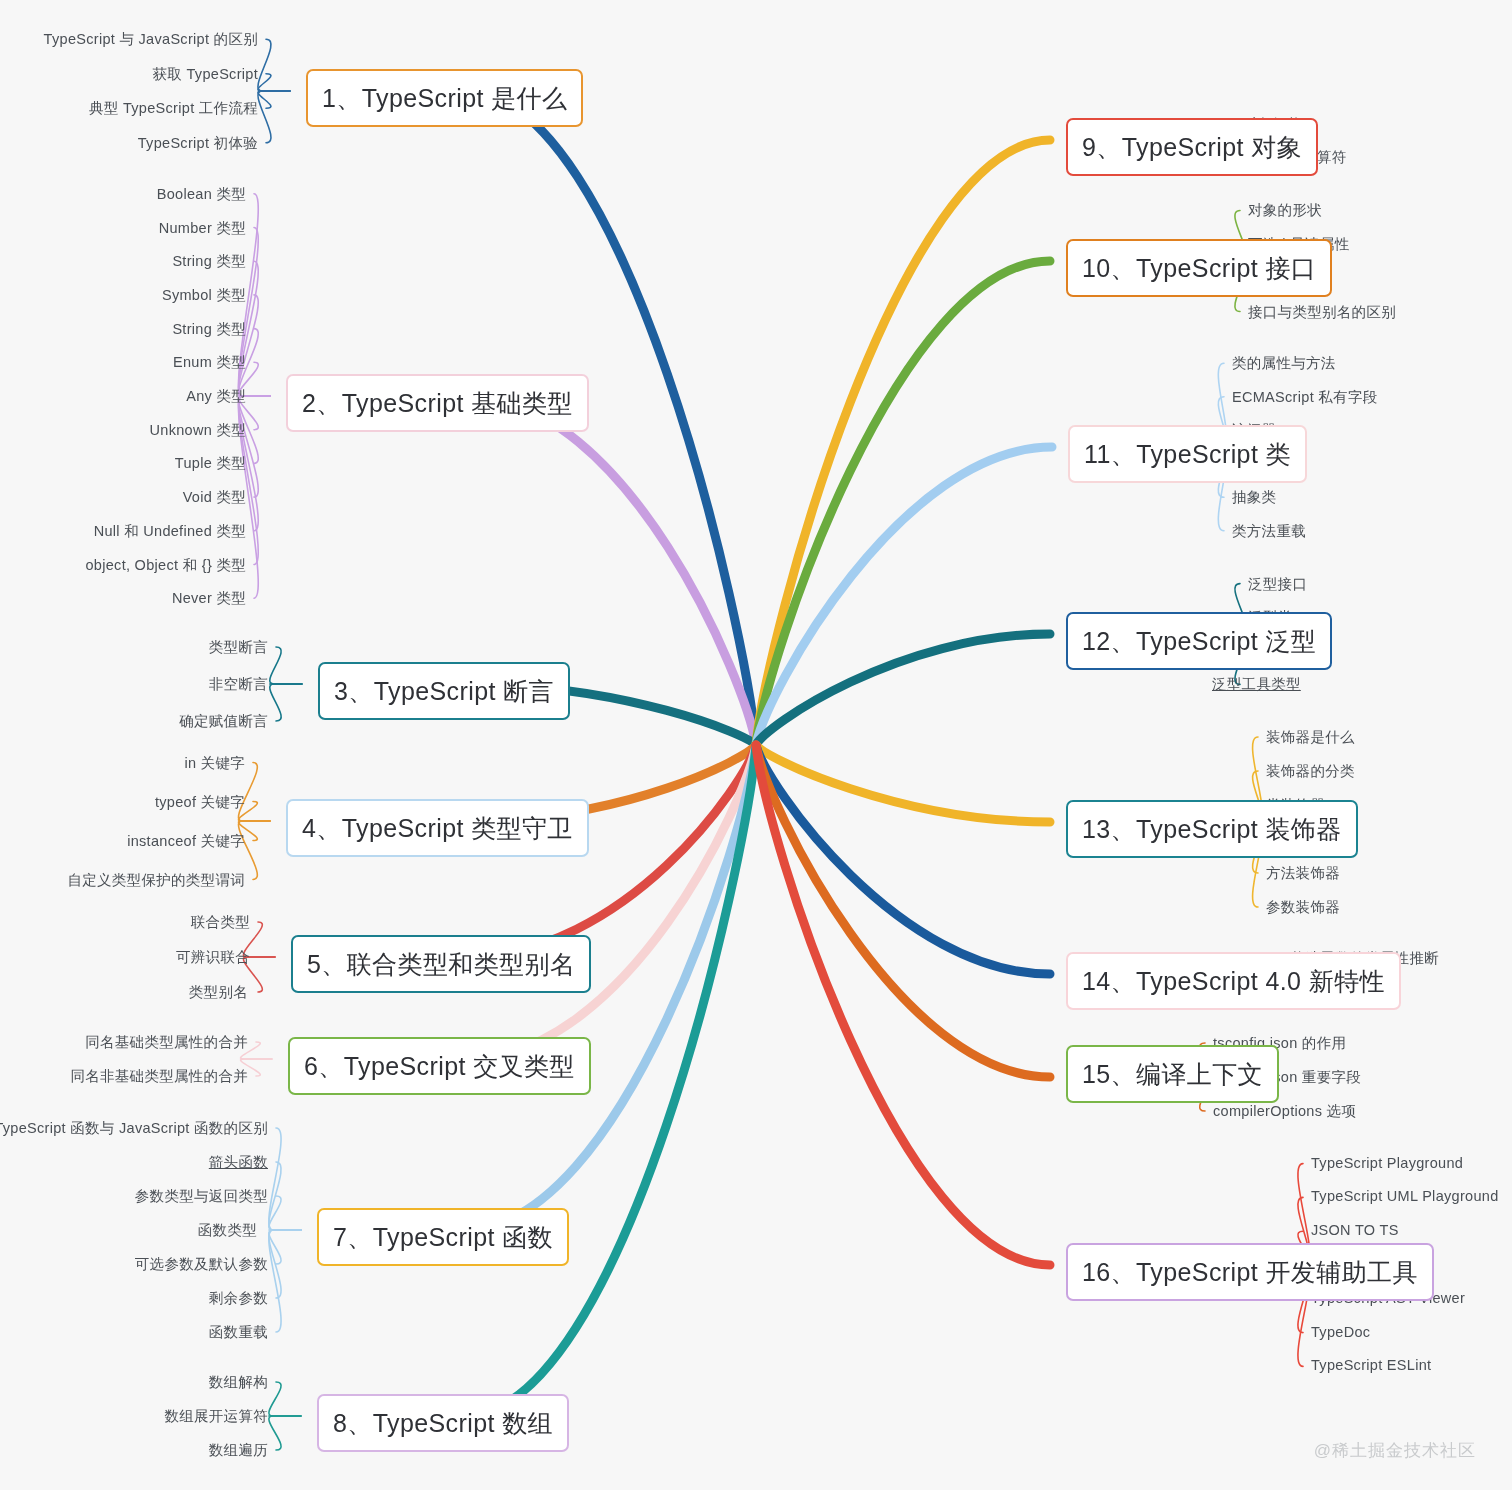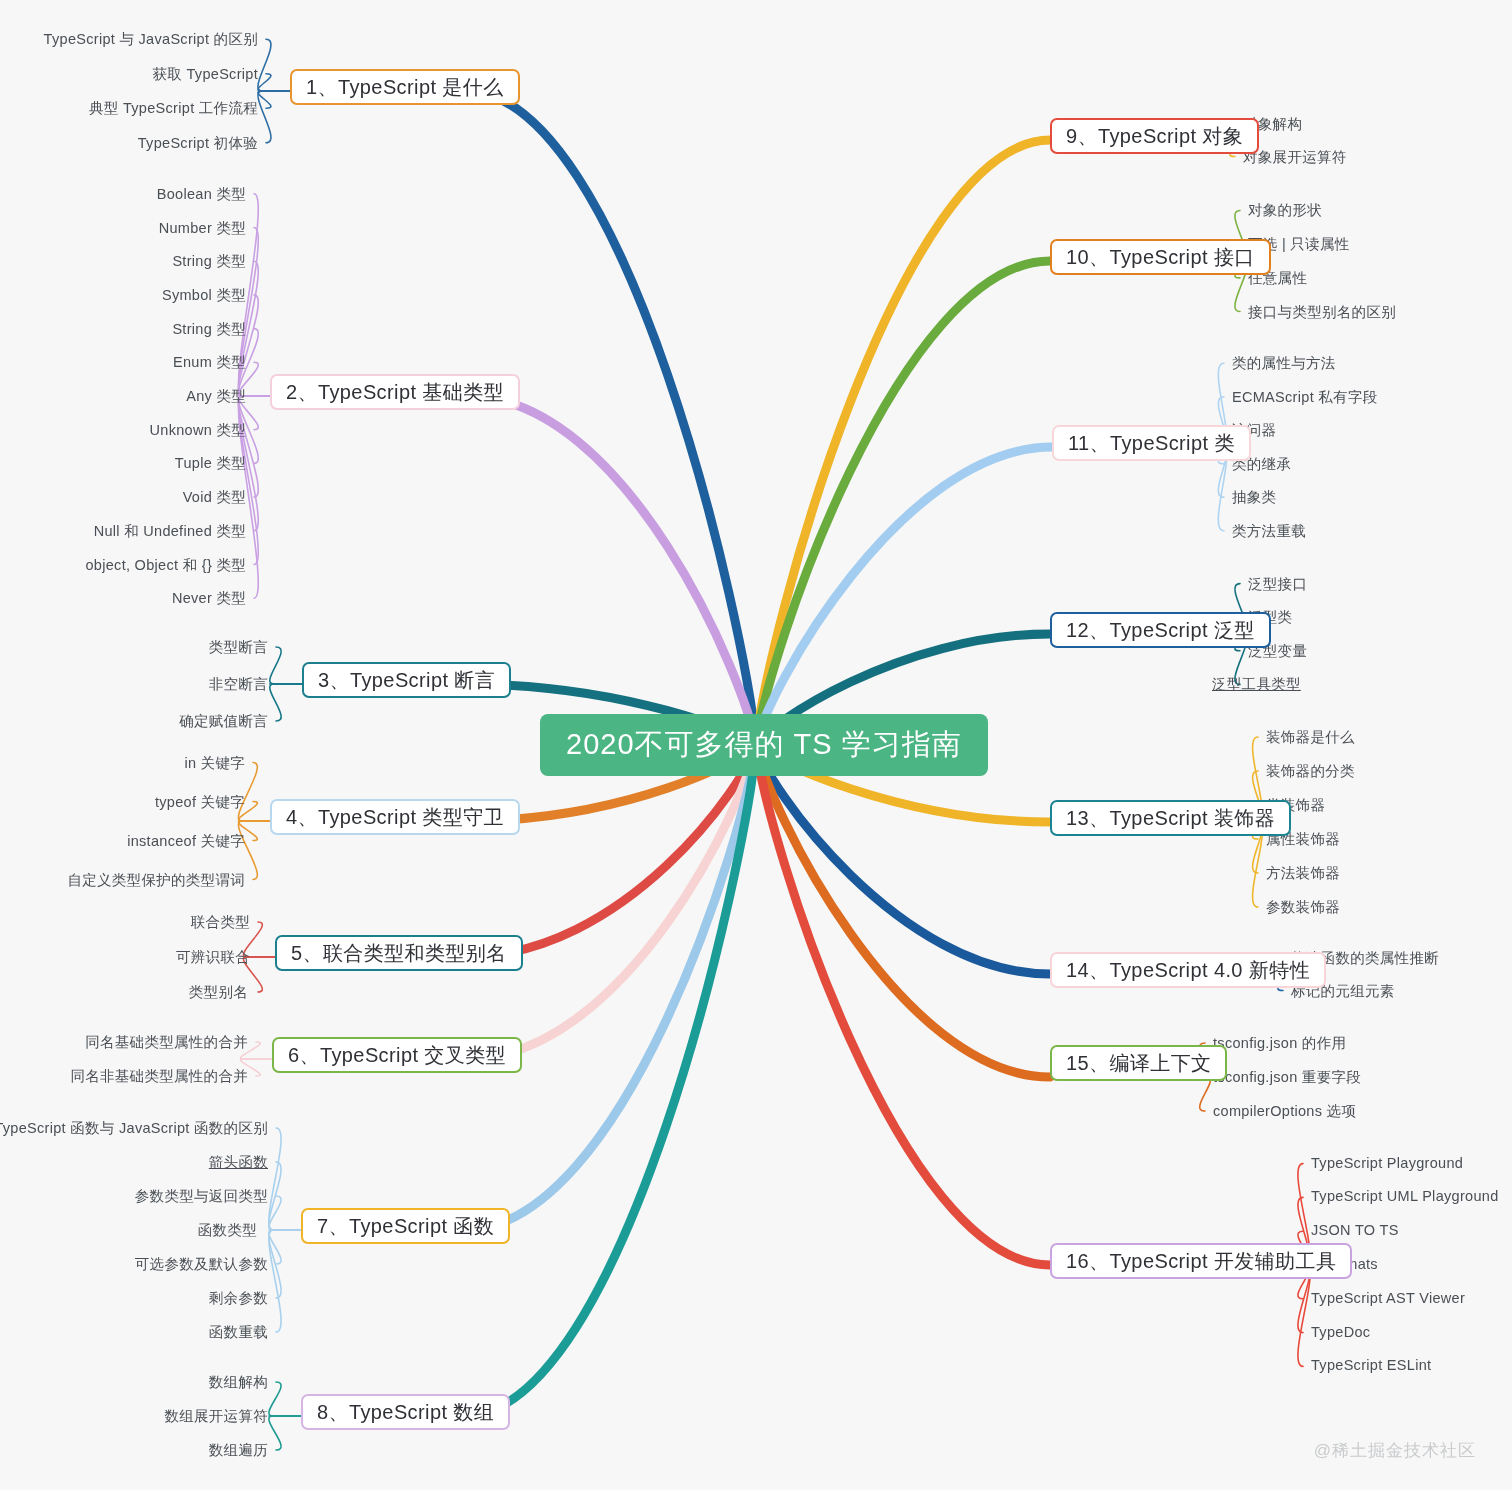--- a/index.html
+++ b/index.html
@@ -14,24 +14,25 @@
     display:flex;align-items:center;justify-content:center;
     box-sizing:border-box;
     background:#fff;
     border-radius:7px;
     border:2px solid #bbb;
     color:#2f3136;
     white-space:nowrap;
     z-index:5;
   }
   .node.topic{
-    font-size:20px;
+    font-size:25px;
     padding:0 14px;
-    height:36px;
+    height:58px;
     letter-spacing:.4px;
+    margin-left:16px;
   }
   .center-node{
     position:absolute;
     background:#4bb583;
     border-radius:8px;
     color:#ffffff;
     font-size:29px;
     letter-spacing:1px;
     display:flex;align-items:center;justify-content:center;
     z-index:6;
@@ -271,17 +272,14 @@
         <span>16、TypeScript 开发辅助工具</span>
       </div>
       <div class="leaf right" style="left: 1311px; top: 1154.6px;">TypeScript Playground</div>
       <div class="leaf right" style="left: 1311px; top: 1188.4px;">TypeScript UML Playground</div>
       <div class="leaf right" style="left: 1311px; top: 1222.2px;">JSON TO TS</div>
       <div class="leaf right" style="left: 1311px; top: 1256px;">Schemats</div>
       <div class="leaf right" style="left: 1311px; top: 1289.8px;">TypeScript AST Viewer</div>
       <div class="leaf right" style="left: 1311px; top: 1323.6px;">TypeDoc</div>
       <div class="leaf right" style="left: 1311px; top: 1357.4px;">TypeScript ESLint</div>
     </div>
-  <div class="center-node" id="center-node" style="left: 540px; top: 714px;">
-    <span>2020不可多得的 TS 学习指南</span>
-  </div>
   <div class="watermark">@稀土掘金技术社区</div>
 </div>
 
 </body></html>

